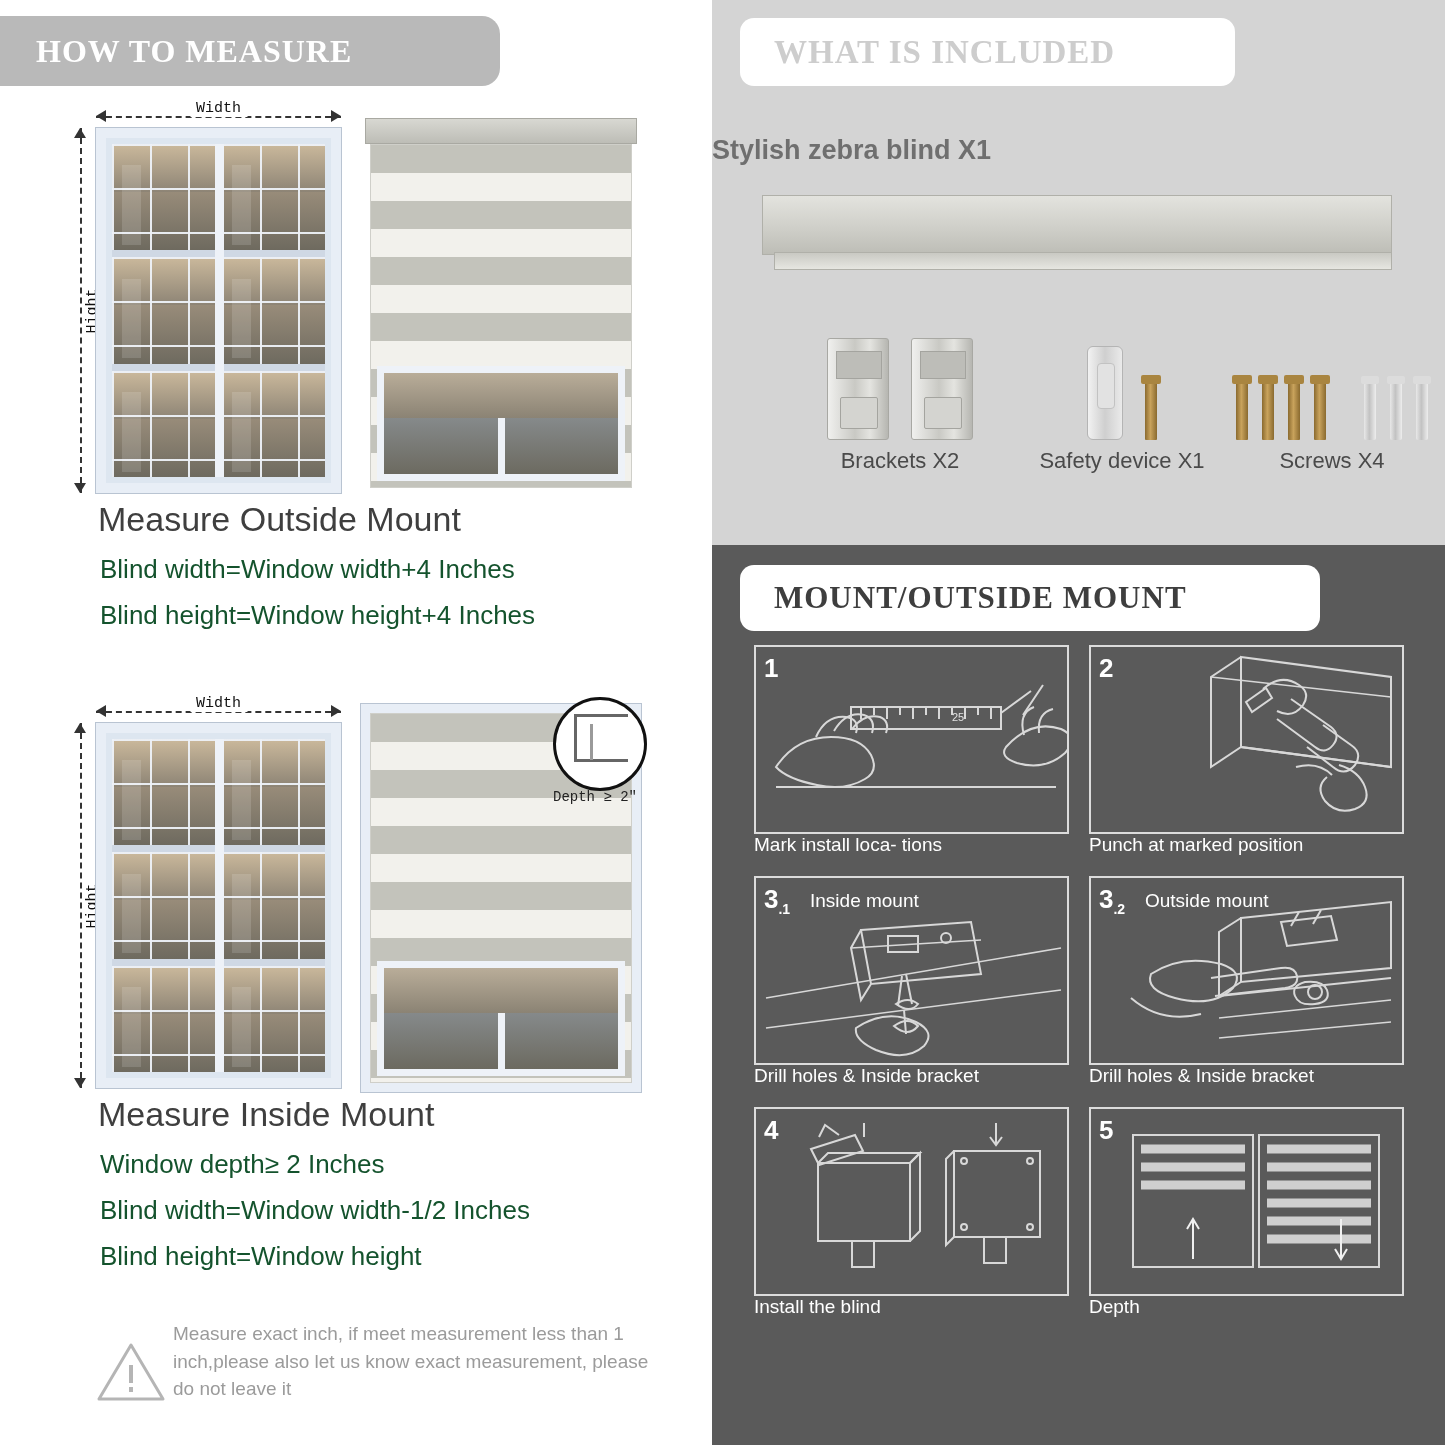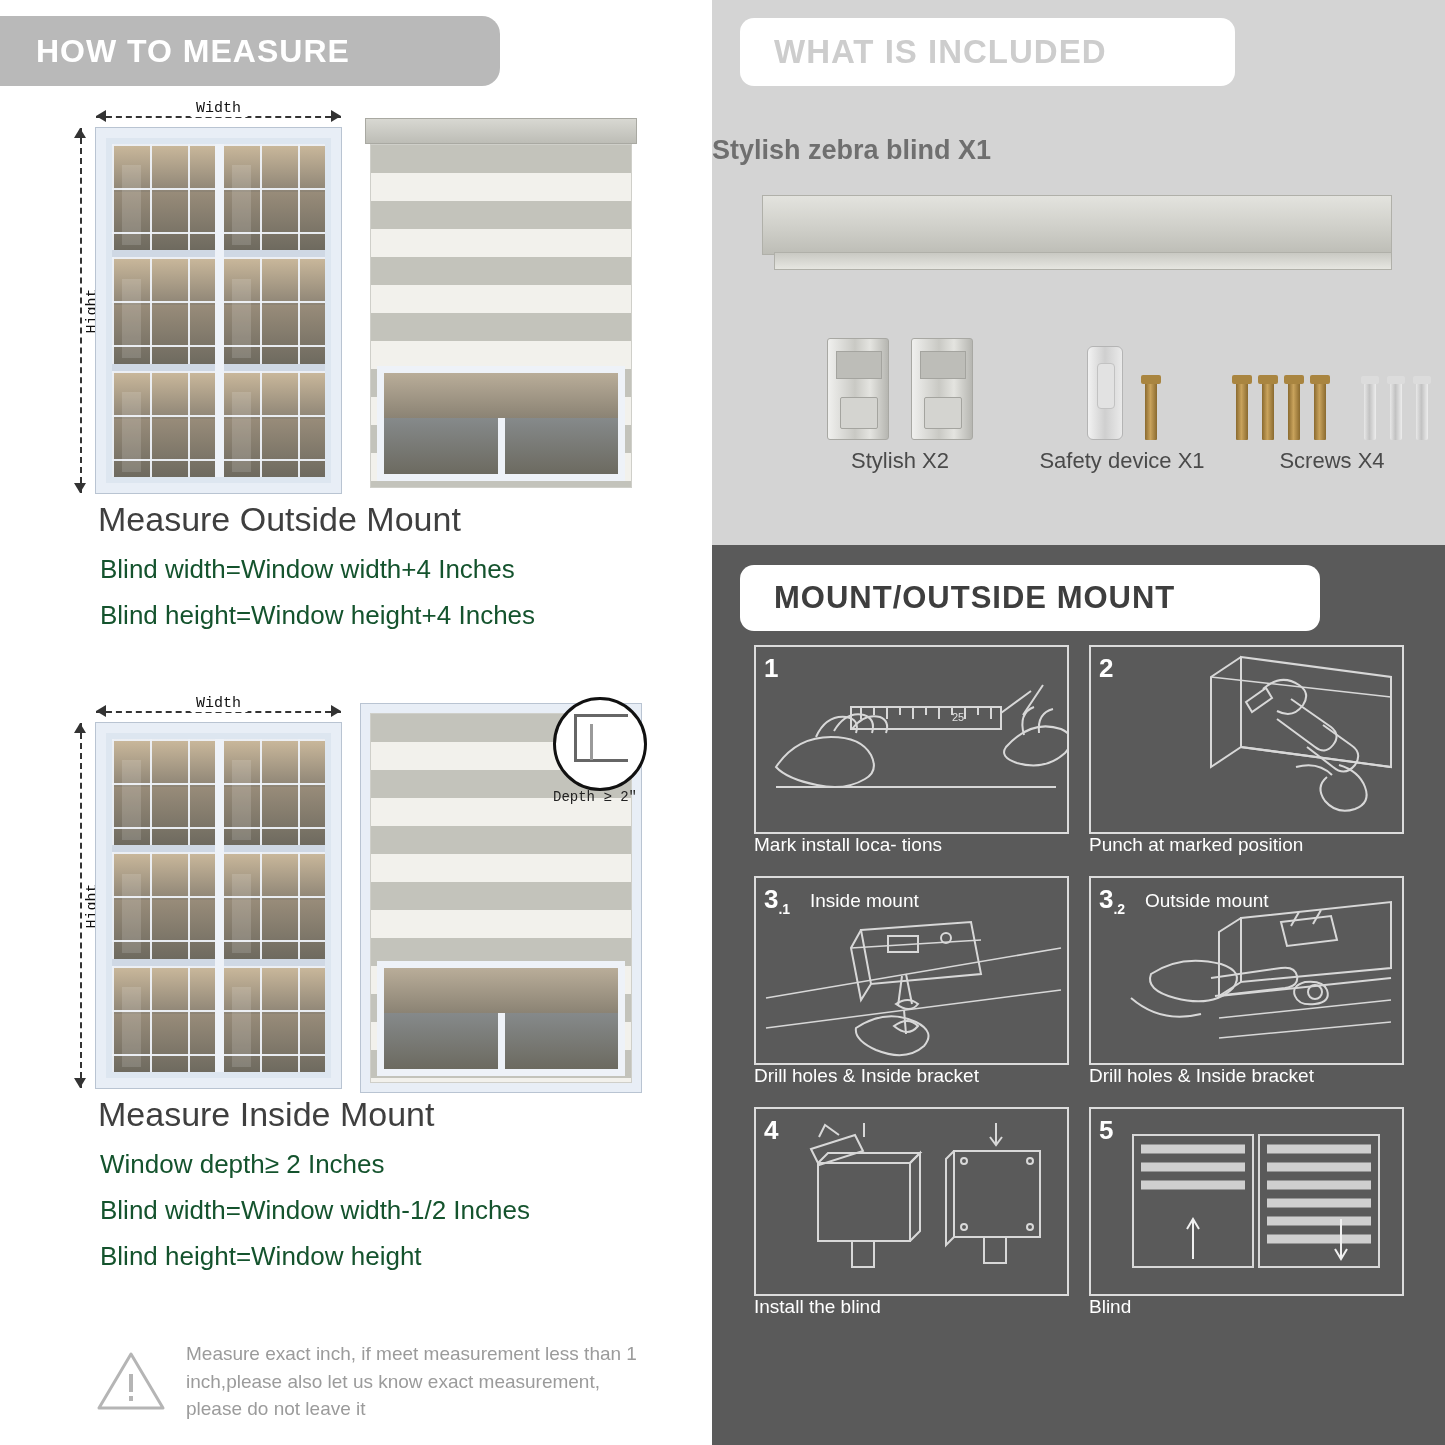--- a/index.html
+++ b/index.html
@@ -15,21 +15,21 @@
   .left-col{
     position:absolute;left:0;top:0;width:712px;height:1445px;
     background:#ffffff;
   }
   .banner{
     position:absolute;
     display:flex;align-items:center;
     background:#b9b9b9;
     border-radius:0 18px 18px 0;
     color:#ffffff;
-    font-size:32px;font-weight:bold;letter-spacing:1px;
+    font-size:32px;font-weight:bold;letter-spacing:1px;font-family:Liberation Serif, serif;
   }
   .banner.left-banner{left:0;top:16px;width:500px;height:70px;padding-left:36px;box-sizing:border-box;}
 
   
   .measure-block{position:absolute;left:0;width:712px;}
   .mb1{top:100px;}
   .mb2{top:695px;}
 
   .win-area{position:relative;width:712px;height:400px;font-family:Liberation Mono, monospace;}
 
@@ -141,21 +141,21 @@
 
   .measure-title{
     font-size:34px;color:#3f3f3f;margin:0 0 6px 98px;font-weight:normal;
   }
   .measure-line{
     font-size:26px;color:#14532d;margin:15px 0 4px 100px;
   }
 
   
   .warn{
-    position:absolute;left:96px;top:1320px;width:560px;display:flex;gap:20px;align-items:center;margin-top:20px;
+    position:absolute;left:96px;top:1320px;width:560px;display:flex;gap:7px;align-items:flex-end;
   }
   .warn .tri{
     width:70px;height:62px;flex:0 0 70px;position:relative;
   }
   .warn .tri svg{display:block;}
   .warn .wtxt{font-size:19px;color:#9b9b9b;line-height:1.45;}
 
   
   .right-col{position:absolute;left:712px;top:0;width:733px;height:1445px;}
   .included{
@@ -385,21 +385,21 @@
       <div class="incl-rail"></div>
       <div class="incl-rail2"></div>
 
       <div class="parts-row">
 
         <div class="part" style="left:78px;top:0;width:220px;">
           <div style="display:flex;gap:22px;justify-content:center;align-items:flex-end;height:110px;">
             <div class="bracket"></div>
             <div class="bracket"></div>
           </div>
-          <div class="plabel">Stylish X2</div>
+          <div class="plabel">Brackets X2</div>
         </div>
 
         <div class="part" style="left:290px;top:0;width:240px;">
           <div style="display:flex;gap:22px;justify-content:center;align-items:flex-end;height:110px;">
             <div class="safety"></div>
             <div class="screwA"></div>
           </div>
           <div class="plabel">Safety device X1</div>
         </div>
 
@@ -554,19 +554,19 @@
                   <path d="M50 40 h104 M50 58 h104 M50 76 h104"></path>
                 </g>
                 <g stroke-width="9" stroke="#cfcfcf">
                   <path d="M176 40 h104 M176 58 h104 M176 76 h104 M176 94 h104 M176 112 h104 M176 130 h104"></path>
                 </g>
                 <path d="M102 150 v-40 m-6 10 l6 -10 6 10" stroke="#f0f0f0"></path>
                 <path d="M250 110 v40 m-6 -10 l6 10 6 -10" stroke="#f0f0f0"></path>
               </g>
             </svg>
           </div>
-          <div class="cap">Blind</div>
+          <div class="cap">Depth</div>
         </div>
 
       </div>
     </div>
   </div>
 </div>
 
 </body></html>

